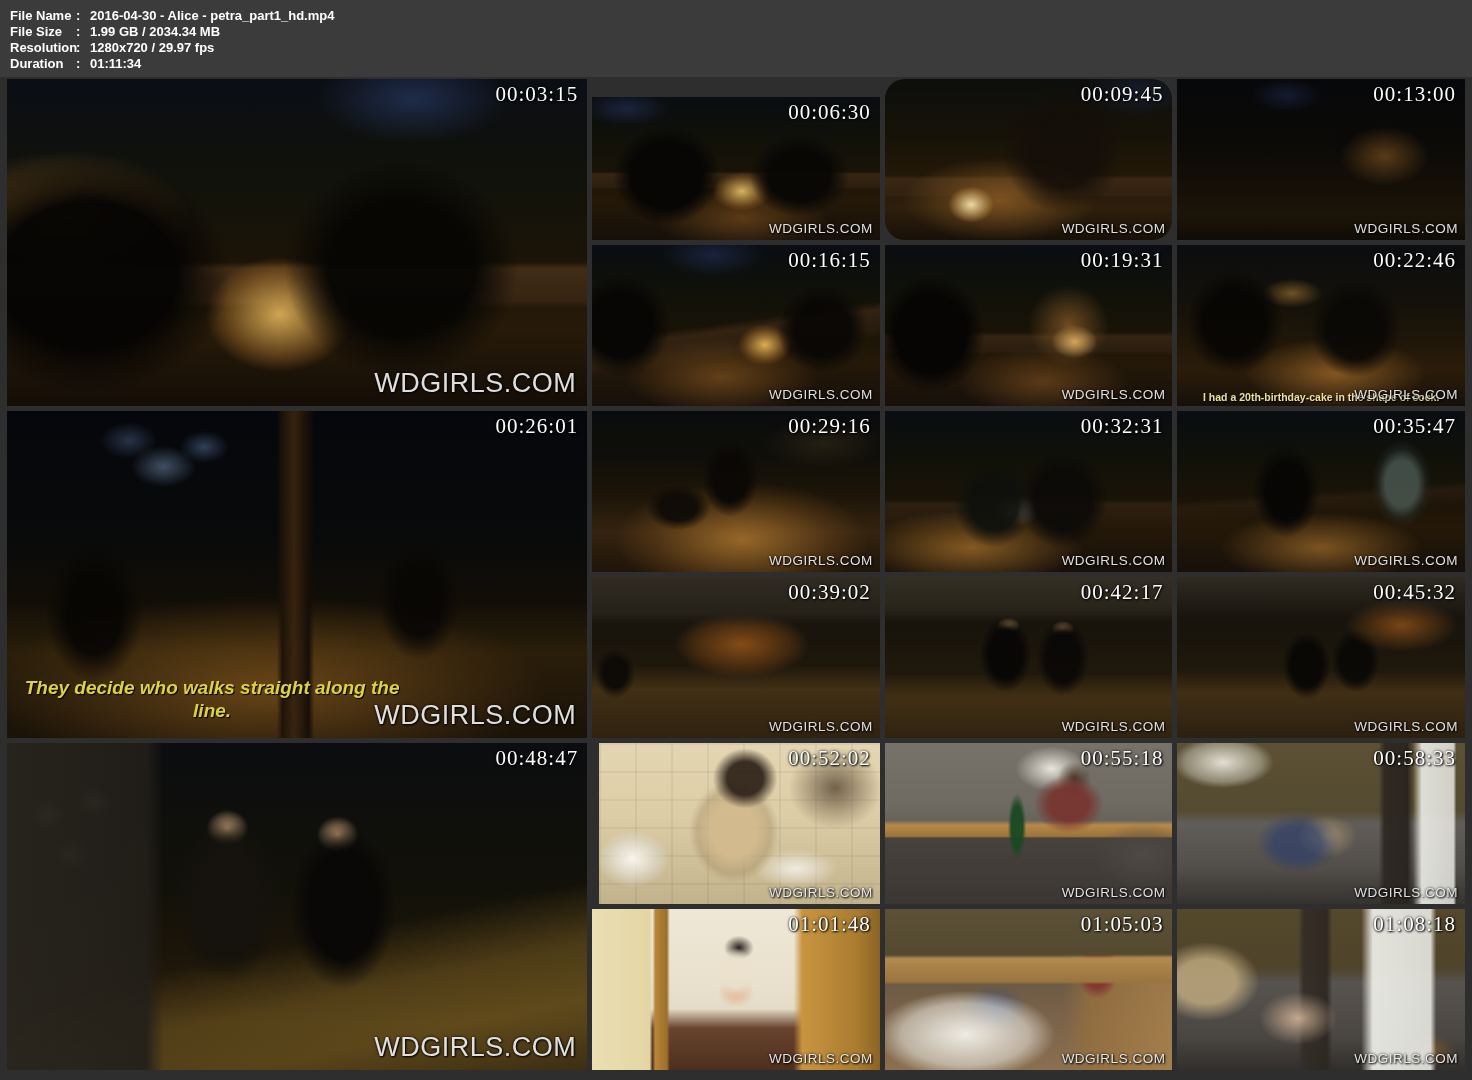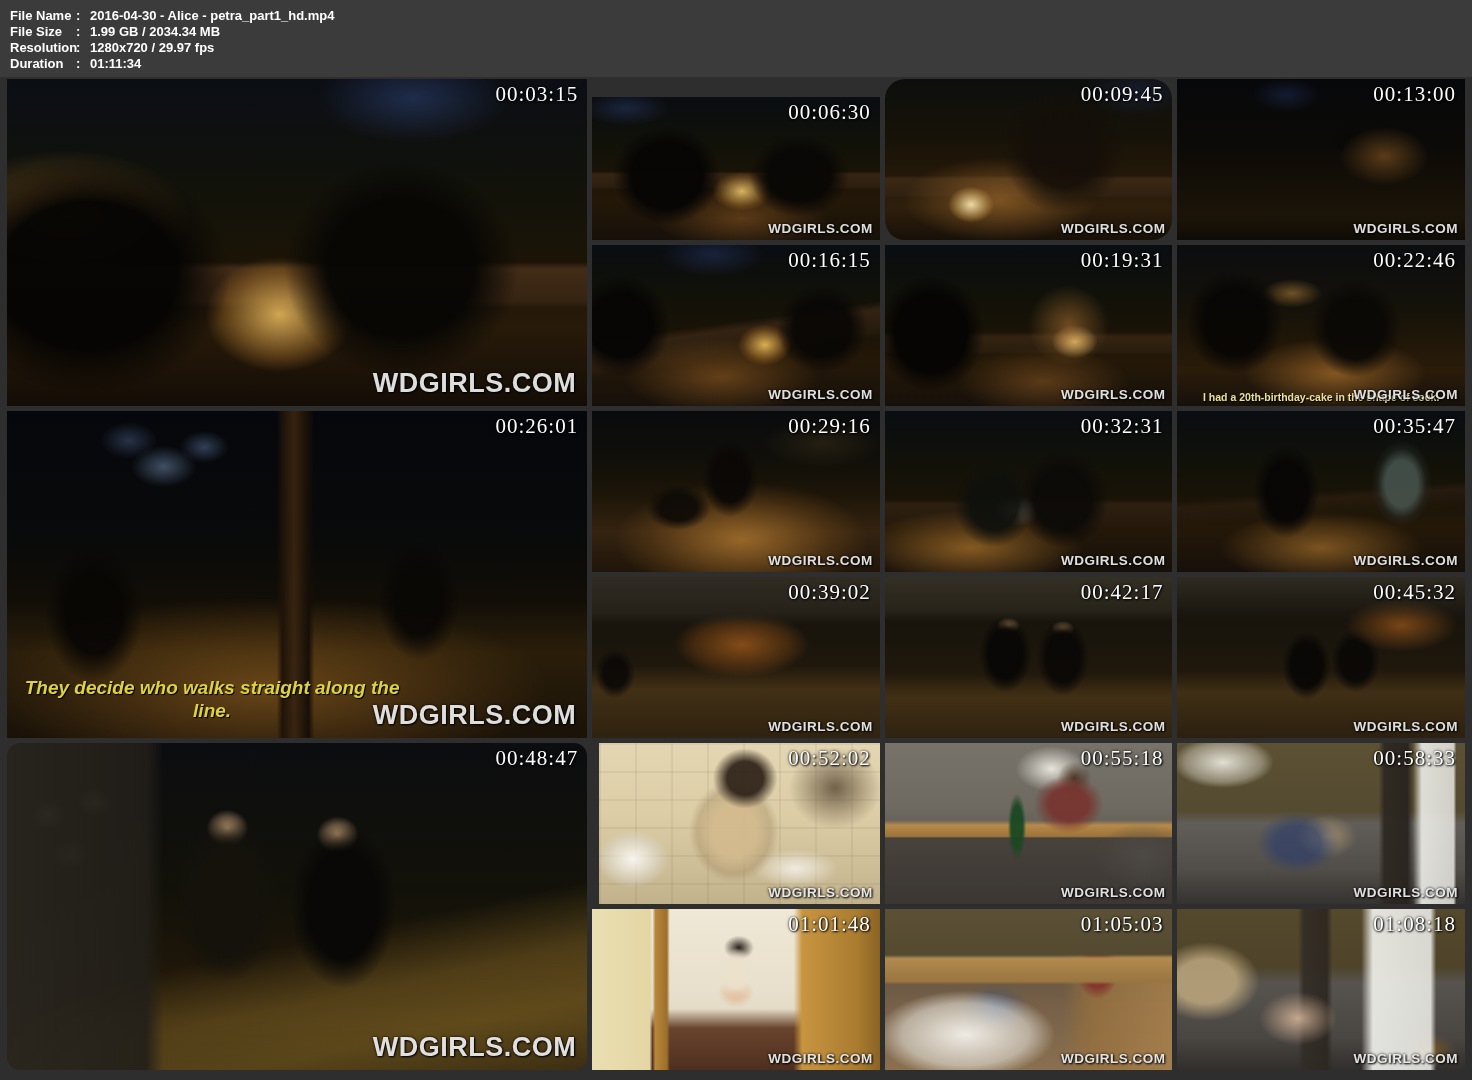--- a/index.html
+++ b/index.html
@@ -9,21 +9,21 @@
   .header{background:#3b3b3b;padding:8px 0 5px 10px;}
   .hrow{display:flex;color:#ffffff;font-size:13px;font-weight:bold;line-height:16px;}
   .hlabel{width:66px;}
   .hsep{width:14px;text-align:left;}
   .hvalue{white-space:pre;}
 
   
   .grid{margin:2px 7px 0 7px;display:grid;grid-template-columns:repeat(5,1fr);grid-template-rows:repeat(6,161px);gap:5px;background:#2e2e2e;}
   .thumb{position:relative;overflow:hidden;background:#120d06;}
   .timestamp{position:absolute;top:3px;right:9px;font-family:Liberation Serif, serif;font-size:21px;color:#fff;letter-spacing:1px;text-shadow:0 0 3px #000,1px 1px 2px #000;z-index:3;}
-  .watermark{position:absolute;bottom:4px;right:7px;font-size:13.5px;font-weight:bold;color:#e9e9e9;letter-spacing:.5px;text-shadow:1px 1px 2px #000,0 0 3px #000;opacity:.95;z-index:3;}
+  .watermark{position:absolute;bottom:4px;right:7px;font-size:13.5px;font-weight:normal;color:#e9e9e9;letter-spacing:.5px;text-shadow:1px 1px 2px #000,0 0 3px #000;opacity:.95;z-index:3;}
   .thumb.large .watermark{font-size:27px;bottom:7px;right:11px;}
   .subtitle{position:absolute;left:0;right:0;bottom:3px;text-align:center;font-size:10.5px;font-weight:bold;color:#ece09a;line-height:1.18;text-shadow:1px 1px 1px #000;z-index:2;}
   .thumb.large .subtitle{font-size:19px;font-style:italic;color:#ddd23f;bottom:16px;padding-right:170px;}
 
   
   .sc-bench-closeup{background:
     radial-gradient(34% 50% at 14% 60%, rgba(5,4,3,.96) 45%, transparent 72%),
     radial-gradient(28% 46% at 68% 58%, rgba(7,6,4,.96) 45%, transparent 72%),
     radial-gradient(16% 22% at 47% 72%, rgba(238,190,96,.85), rgba(180,120,45,.35) 60%, transparent 80%),
     radial-gradient(30% 28% at 10% 42%, rgba(216,140,52,.5), transparent 72%),
@@ -261,21 +261,21 @@
       <span class="watermark">WDGIRLS.COM</span>
     </div>
     <div class="thumb sc-street-pair" style="grid-area: 4 / 4 / span 1 / span 1;">
       <span class="timestamp">00:42:17</span>
       <span class="watermark">WDGIRLS.COM</span>
     </div>
     <div class="thumb sc-street-bus-2" style="grid-area: 4 / 5 / span 1 / span 1; text-align: right;">
       <span class="timestamp">00:45:32</span>
       <span class="watermark">WDGIRLS.COM</span>
     </div>
-    <div class="thumb sc-street-walk large" style="grid-area: 5 / 1 / span 2 / span 2; border-radius: 13px;">
+    <div class="thumb sc-street-walk large" style="grid-area: 5 / 1 / span 2 / span 2;">
       <span class="timestamp">00:48:47</span>
       <span class="watermark">WDGIRLS.COM</span>
     </div>
     <div class="thumb sc-bathroom" style="grid-area: 5 / 3 / span 1 / span 1;">
       <span class="timestamp">00:52:02</span>
       <span class="watermark">WDGIRLS.COM</span>
     </div>
     <div class="thumb sc-hotel-bar" style="grid-area: 5 / 4 / span 1 / span 1;">
       <span class="timestamp">00:55:18</span>
       <span class="watermark">WDGIRLS.COM</span>

